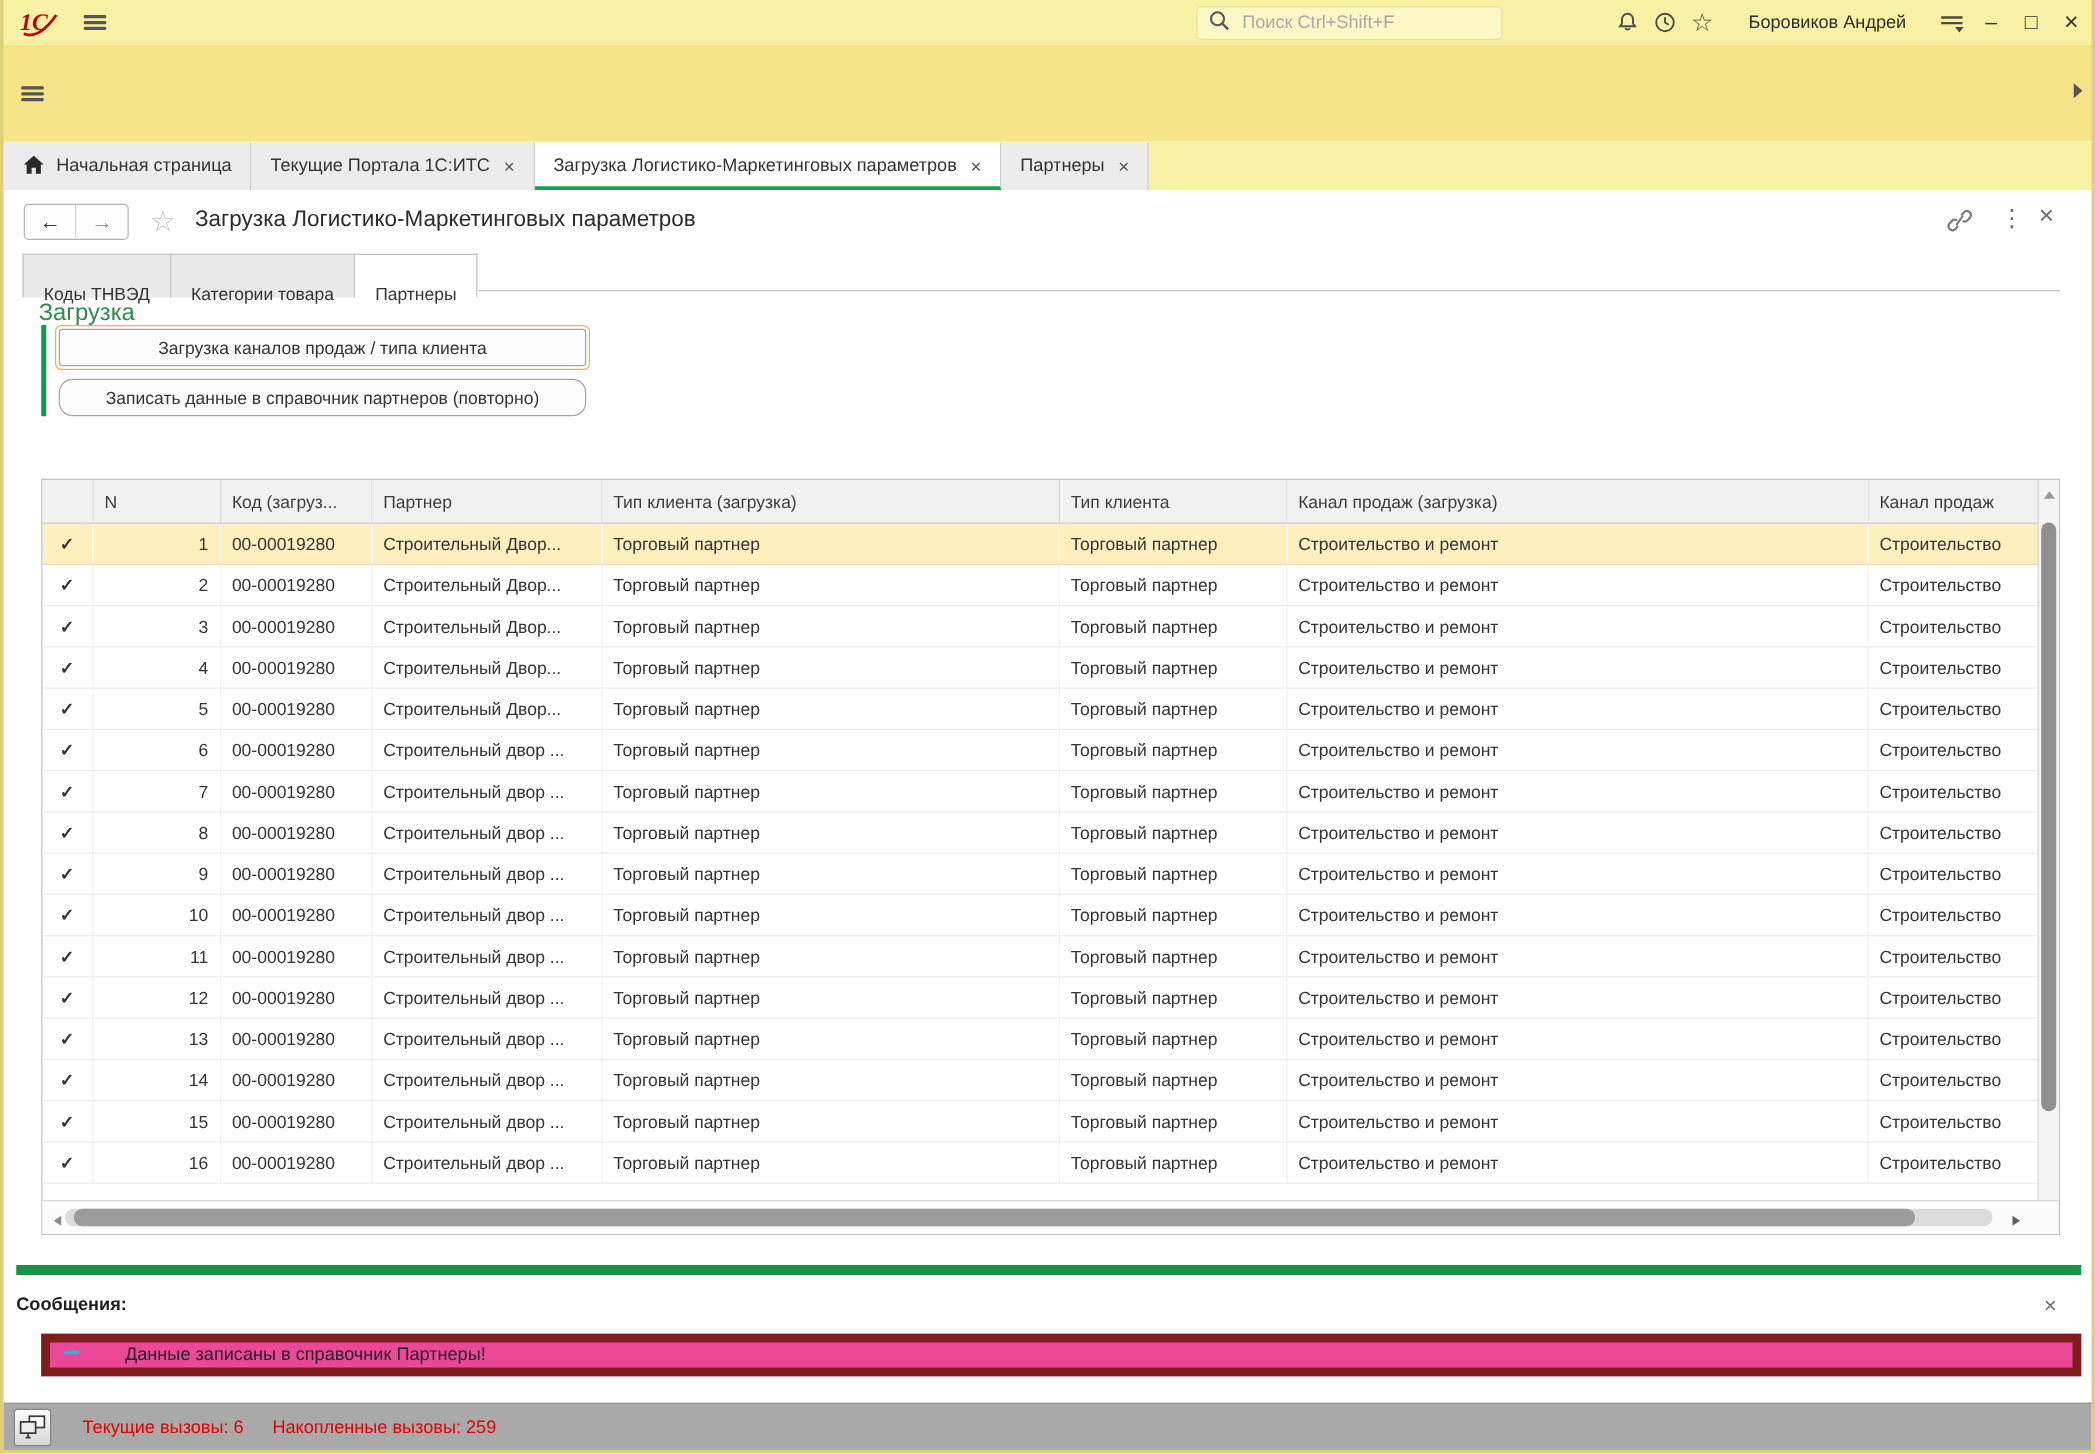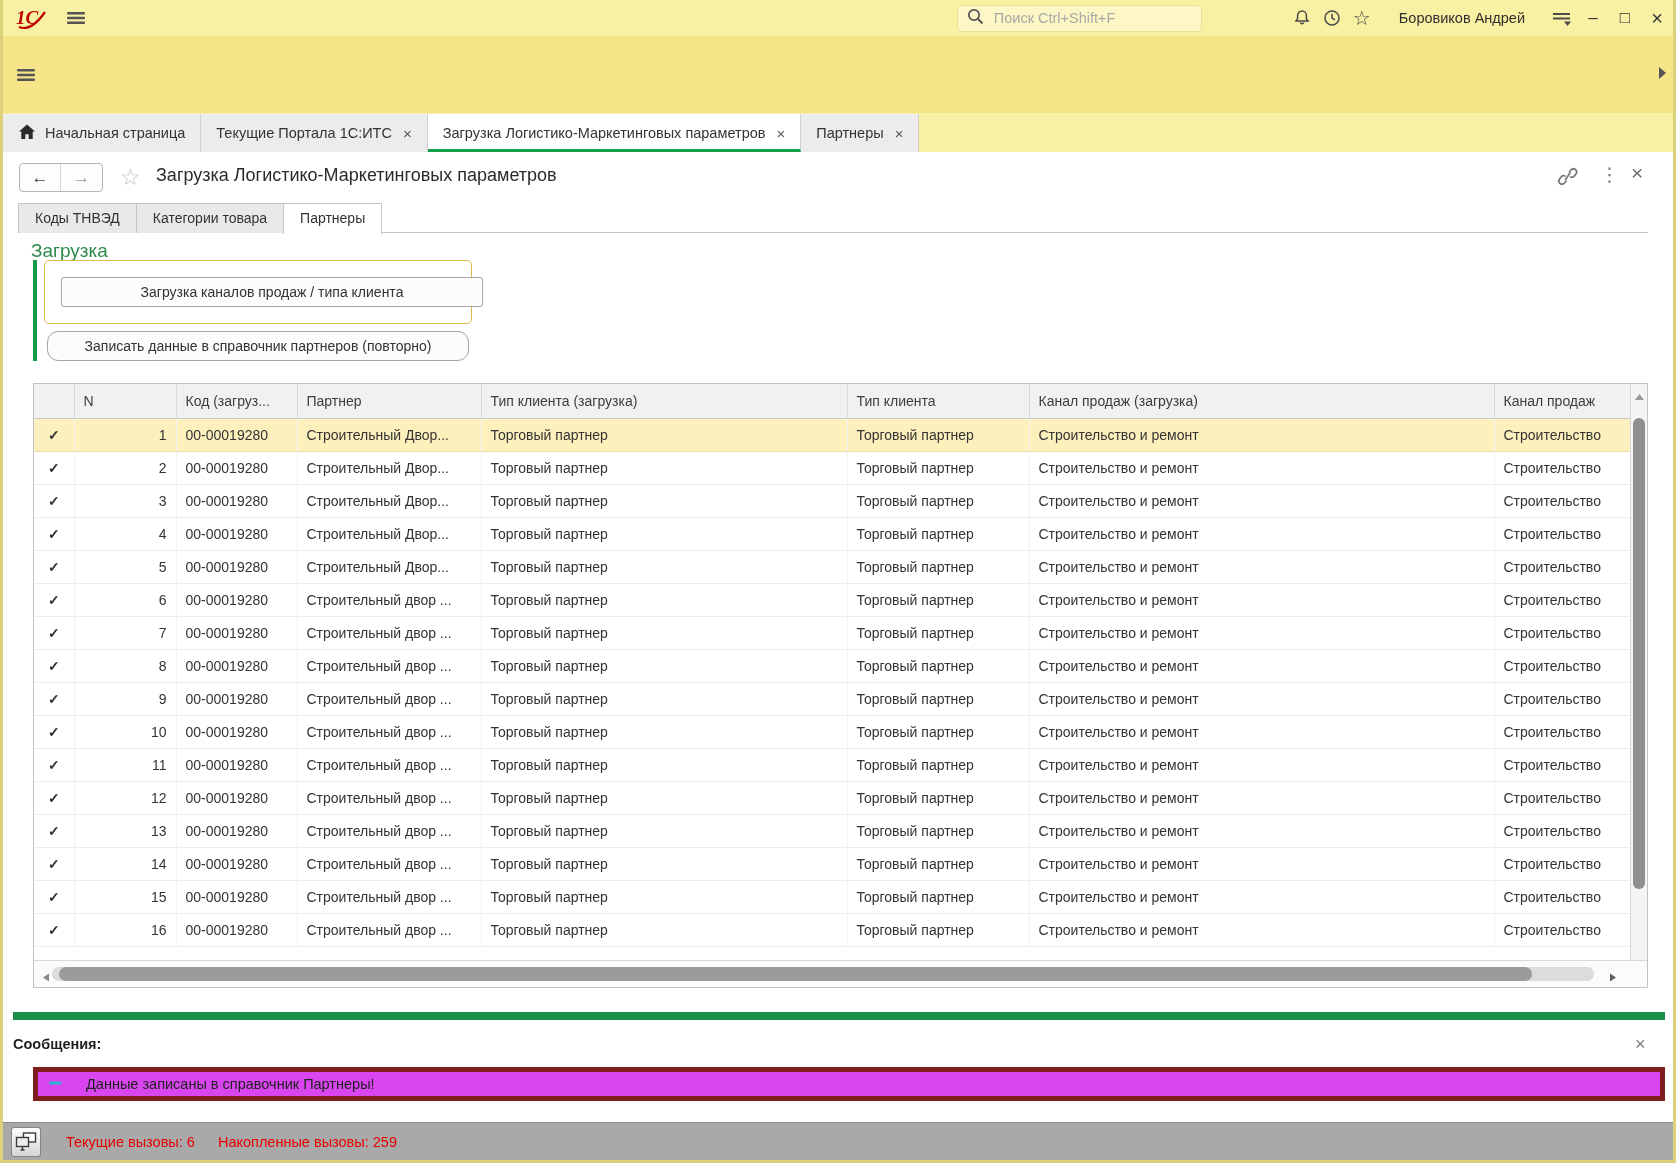--- a/index.html
+++ b/index.html
@@ -67,28 +67,28 @@
   .ph-ic { position:absolute; cursor:pointer; color:#6c6c6c; }
   .ph-link { left:1553px; top:14px; }
   .ph-kebab { left:1597px; top:11px; font-size:19px; }
   .ph-close { left:1628px; top:9px; font-size:21px; }
   
   .form-tabs {
     position:absolute; left:15px; top:51px; width:1630px; height:30px;
     display:flex; border-bottom:1px solid #c6c6c6;
   }
   .ftab {
-    padding:0 16px; line-height:28px; height:30px; background:#e9e9e9;
+    padding:17px 16px; line-height:28px; height:30px; background:#e9e9e9;
     border:1px solid #c6c6c6; border-bottom:none; margin-right:-1px;
     font-size:14px; color:#333; cursor:pointer; white-space:nowrap;
   }
   .ftab.active { background:#fff; height:31px; margin-bottom:-1px; position:relative; z-index:2; }
   .sec-title { position:absolute; left:28px; top:88px; font-size:19px; color:#2e8b4c; }
   .btn-group { position:absolute; left:30px; top:108px; border-left:4px solid #14994a; padding-left:7px; }
-  .focus-wrap { border:1px solid #d9bc4c; border-radius:5px; padding:16px; width:428px; display:block; }
+  .focus-wrap { border:1px solid #d9bc4c; border-radius:5px; padding:2px; width:428px; display:block; }
   .cmd-btn {
     width:422px; height:30px; background:#fcfcfc; border:1px solid #a5a5a5;
     border-radius:3px; font-family:"Liberation Sans", sans-serif; font-size:14px;
     color:#333; cursor:pointer;
   }
   .cmd-btn.second { margin:7px 0 0 3px;border-radius:11px; }
   
   .table-wrap {
     position:absolute; left:30px; top:231px; width:1615px; height:605px;
     border:1px solid #c2c2c2; background:#fff;
@@ -119,22 +119,22 @@
   .hs-left { position:absolute; left:8px; top:8px; }
   .hs-right { position:absolute; right:30px; top:8px; }
   .hs-track { position:absolute; left:18px; right:53px; top:6px; height:14px; background:#dcdcdc; border-radius:7px; }
   .hs-thumb { position:absolute; left:25px; right:115px; top:6px; height:14px; background:#9b9b9b; border-radius:7px; cursor:pointer; }
   
   .splitter { position:absolute; left:10px; top:860px; width:1652px; height:8px; background:#1b9049; cursor:row-resize; }
   .msg-title { position:absolute; left:10px; top:884px; font-size:14.5px; font-weight:bold; color:#1e1e1e; }
   .msg-close { position:absolute; left:1632px; top:882px; font-size:18px; color:#777; cursor:pointer; }
   .msg-list { position:absolute; left:30px; top:915px; width:1632px; }
   .msg-item {
-    height:34px; background:#d946ef; border:5px solid #7f1d1d;
-    display:flex; align-items:center; gap:22px; padding-left:10px;
+    height:34px; background:#ec4899; border:7px solid #7f1d1d;
+    display:flex; align-items:center; gap:34px; padding-left:10px;
     font-size:14.5px; color:#222; cursor:pointer;
   }
   
   .statusbar {
     flex:0 0 38px; background:#a9a9a9; border-top:1px solid #8d8d8d;
     display:flex; align-items:center; gap:23px; padding:0 8px;
     font-size:14.5px; color:#e60000;
   }
   .sb-icon {
     width:30px; height:30px; background:linear-gradient(#fdfdfd,#d6d6d6);

